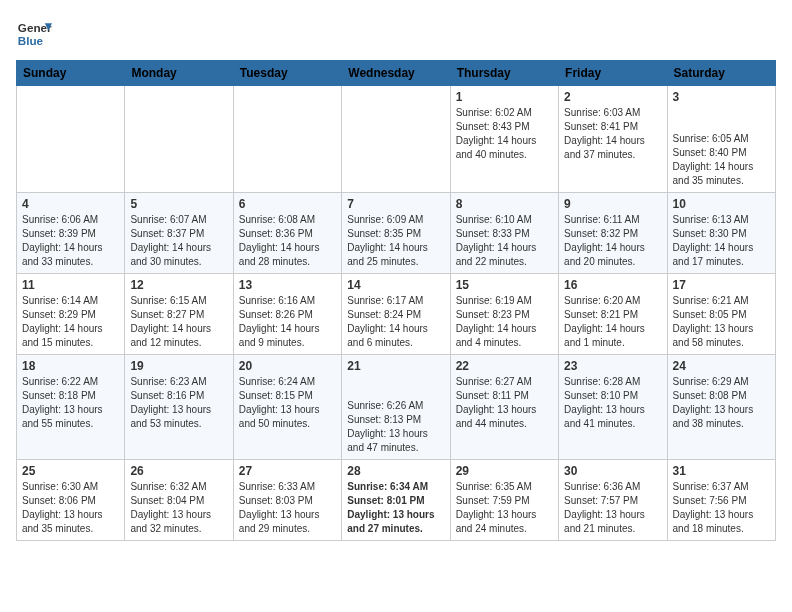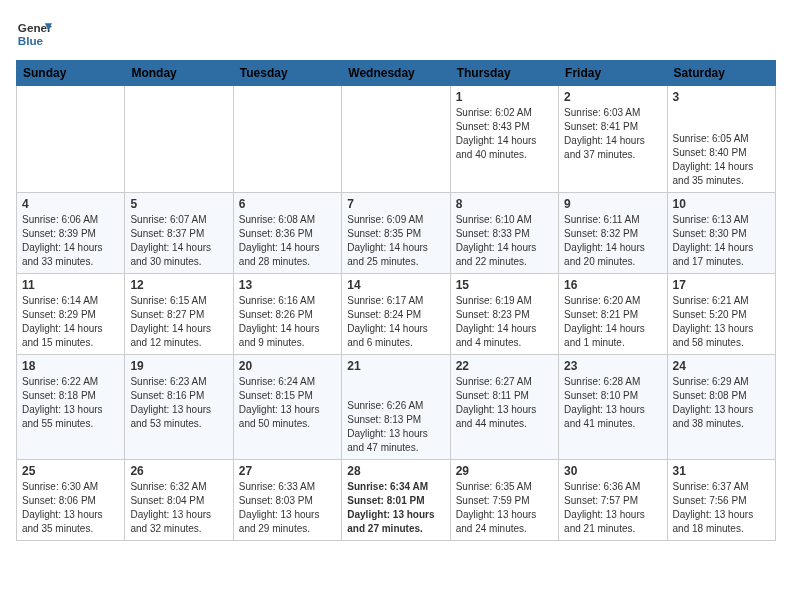--- a/index.html
+++ b/index.html
@@ -223,21 +223,21 @@
         <td>
           <div class="day-num">16</div>
           <div class="day-info" style="white-space: pre-line;">Sunrise: 6:20 AM
 Sunset: 8:21 PM
 Daylight: 14 hours
 and 1 minute.</div>
         </td>
         <td>
           <div class="day-num">17</div>
           <div class="day-info" style="white-space: pre-line;">Sunrise: 6:21 AM
-Sunset: 5:20 PM
+Sunset: 8:05 PM
 Daylight: 13 hours
 and 58 minutes.</div>
         </td>
       </tr>
       <tr>
         <td>
           <div class="day-num">18</div>
           <div class="day-info" style="white-space: pre-line;">Sunrise: 6:22 AM
 Sunset: 8:18 PM
 Daylight: 13 hours

